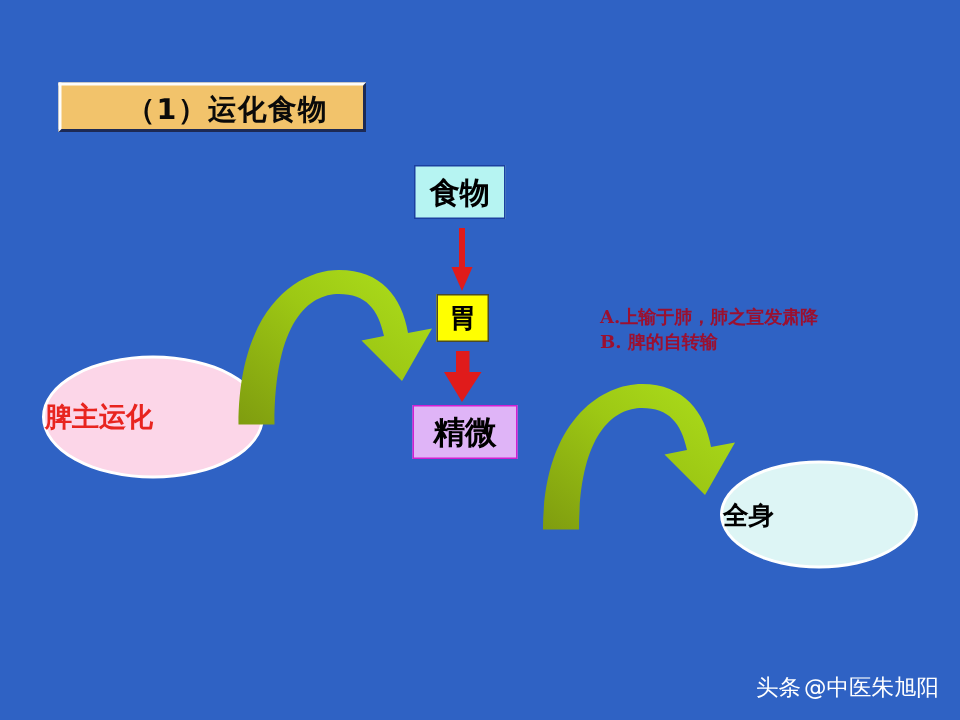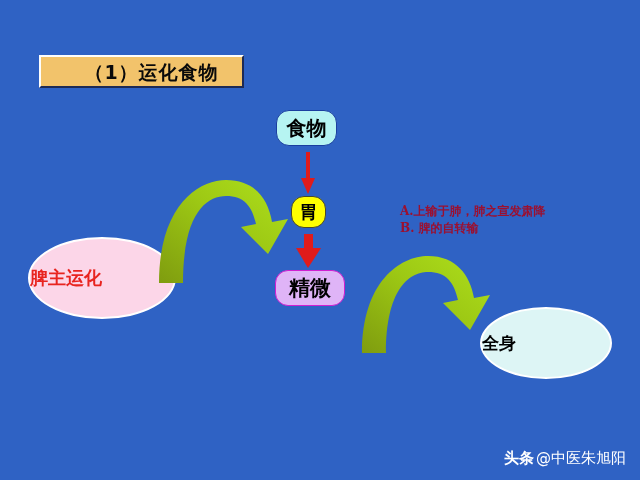--- a/index.html
+++ b/index.html
@@ -49,21 +49,20 @@
   .node-box {
     position: absolute;
     box-sizing: border-box;
     display: flex;
     align-items: center;
     justify-content: center;
     font-family: "DejaVu Sans", "Liberation Sans", sans-serif;
     font-weight: 700;
     color: #000;
     white-space: nowrap;
-    border-radius: 13px;
   }
 
   #box-food {
     left: 276px;
     top: 110px;
     width: 61px;
     height: 36px;
     background: #b6f4f2;
     border: 1px solid #1b3fa0;
     font-size: 20px;
@@ -163,21 +162,21 @@
     right: 14px;
     bottom: 12px;
     color: #ffffff;
     font-family: "DejaVu Sans", "Liberation Sans", sans-serif;
     font-size: 15px;
     white-space: nowrap;
     display: flex;
     align-items: baseline;
     gap: 2px;
   }
-  #watermark .wm-brand { font-weight: 700; }
+  #watermark .wm-brand { font-weight: 400; }
   #watermark .wm-handle { font-weight: 400; }
 
   
   .overlay {
     position: absolute;
     left: 0;
     top: 0;
     width: 640px;
     height: 480px;
     pointer-events: none;

